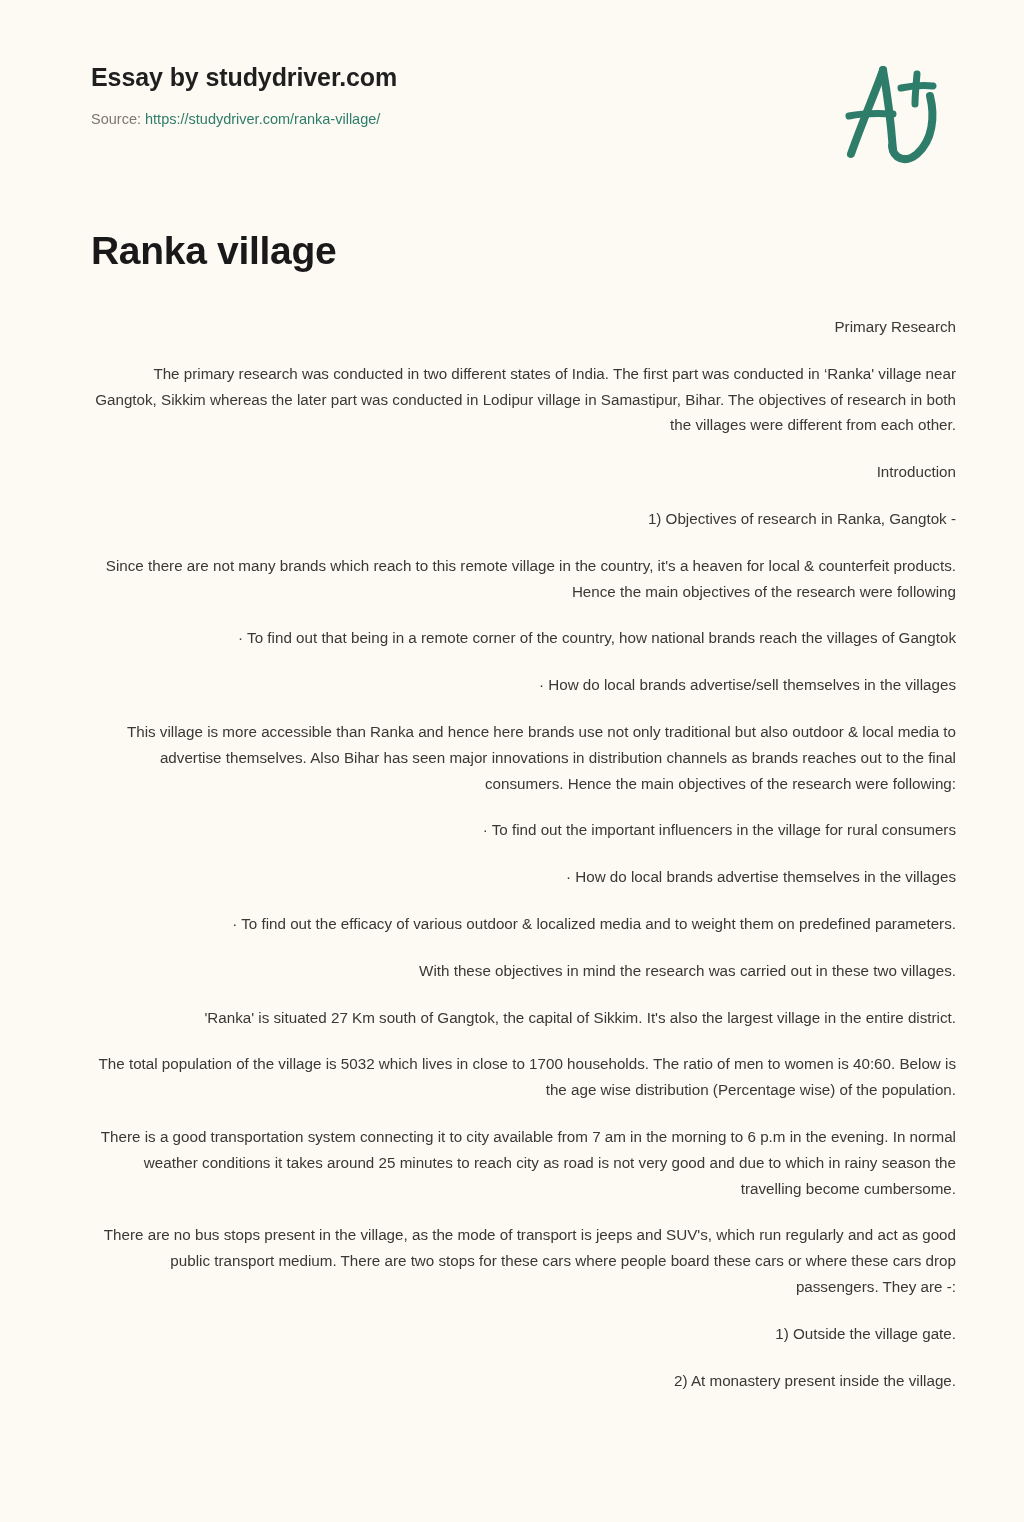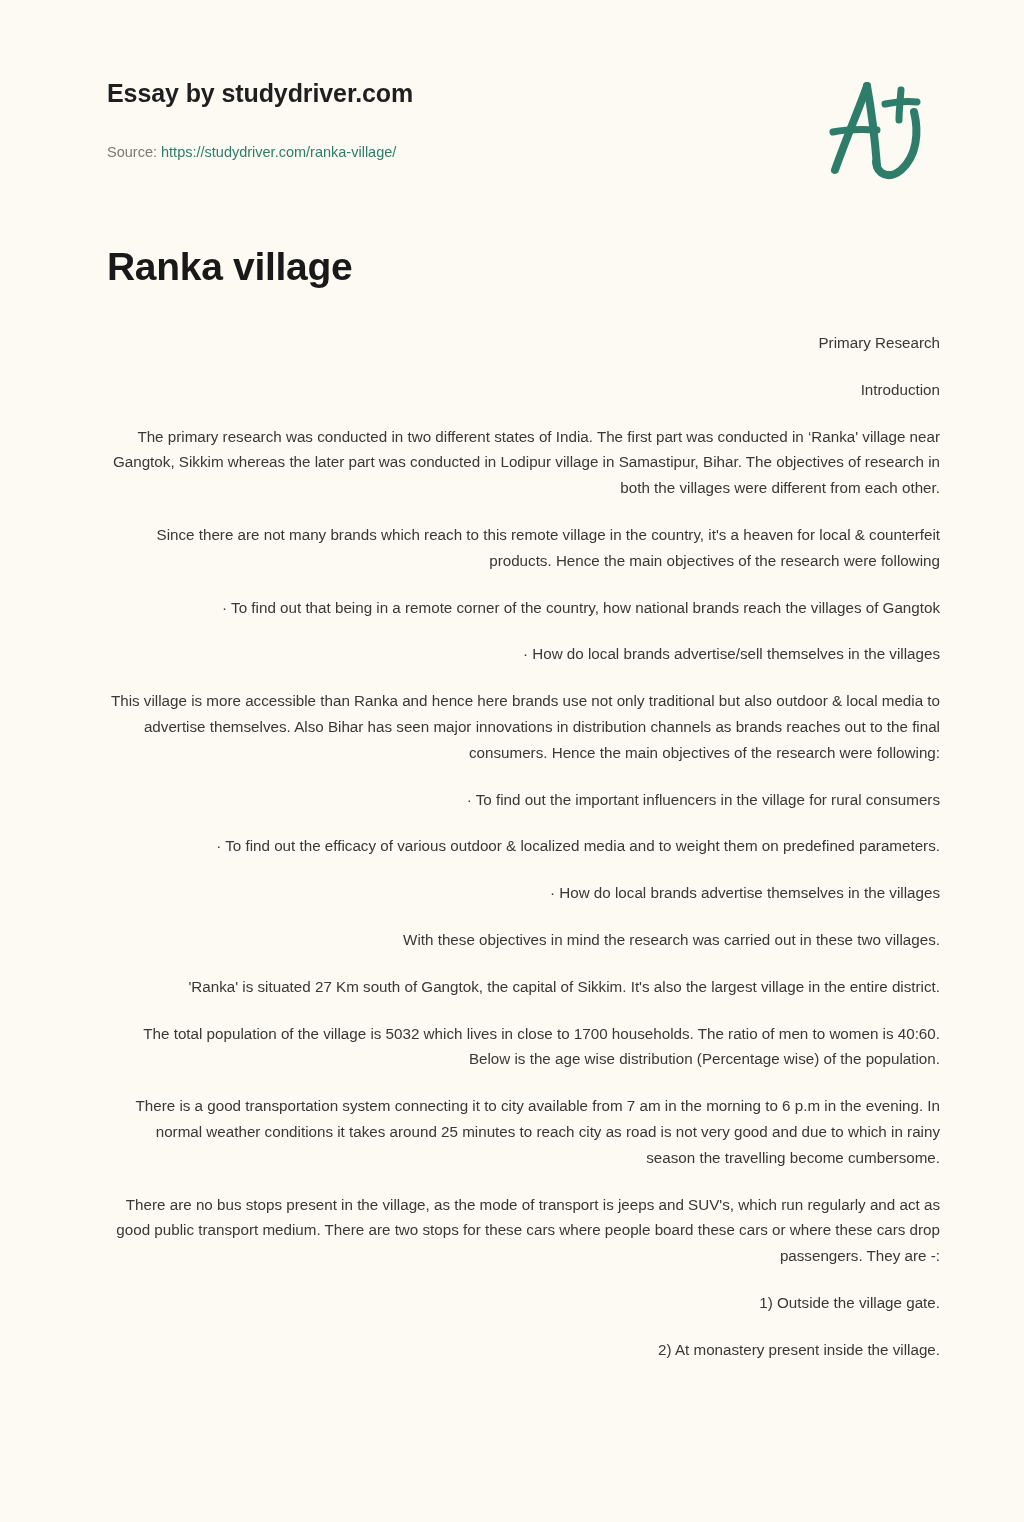--- a/index.html
+++ b/index.html
@@ -13,21 +13,21 @@
     font-family: "Liberation Sans", sans-serif;
     overflow: hidden;
     position: relative;
   }
 
   .page {
     width: 1024px;
     height: 1522px;
     position: relative;
     box-sizing: border-box;
-    padding: 16px;
+    padding: 0;
     overflow: hidden;
   }
 
   
   .header {
     position: relative;
     padding: 62px 64px 0 91px;
     height: 148px;
     box-sizing: border-box;
   }
@@ -35,21 +35,21 @@
   .brand-line {
     font-size: 25px;
     font-weight: bold;
     color: #1f1f1f;
     letter-spacing: -0.1px;
     line-height: 30px;
     margin: 0;
   }
 
   .source-line {
-    margin-top: 34px;
+    margin-top: 17px;
     font-size: 14.5px;
     line-height: 20px;
     color: #7d7872;
   }
 
   .source-label {
     color: #7d7872;
   }
 
   .source-url {
@@ -130,29 +130,30 @@
           <path d="M101 38 C106 58, 104 82, 88 96 C76 106, 64 100, 63 88" stroke-width="8"></path>
         </g>
       </svg>
     </div>
   </div>
 
   <h1 class="doc-title">Ranka village</h1>
 
   <div class="article">
     <p>Primary Research</p>
+    <p>The primary research was conducted in two different states of India. The first part was conducted in ‘Ranka' village near Gangtok, Sikkim whereas the later part was conducted in Lodipur village in Samastipur, Bihar. The objectives of research in both the villages were different from each other.</p>
     <p>Introduction</p>
-    <p>The primary research was conducted in two different states of India. The first part was conducted in ‘Ranka' village near Gangtok, Sikkim whereas the later part was conducted in Lodipur village in Samastipur, Bihar. The objectives of research in both the villages were different from each other.</p>
+    <p>1) Objectives of research in Ranka, Gangtok -</p>
     <p>Since there are not many brands which reach to this remote village in the country, it's a heaven for local &amp; counterfeit products. Hence the main objectives of the research were following</p>
     <p class="bullet">· To find out that being in a remote corner of the country, how national brands reach the villages of Gangtok</p>
     <p class="bullet">· How do local brands advertise/sell themselves in the villages</p>
     <p>This village is more accessible than Ranka and hence here brands use not only traditional but also outdoor &amp; local media to advertise themselves. Also Bihar has seen major innovations in distribution channels as brands reaches out to the final consumers. Hence the main objectives of the research were following:</p>
     <p class="bullet">· To find out the important influencers in the village for rural consumers</p>
+    <p class="bullet">· How do local brands advertise themselves in the villages</p>
     <p class="bullet">· To find out the efficacy of various outdoor &amp; localized media and to weight them on predefined parameters.</p>
-    <p class="bullet">· How do local brands advertise themselves in the villages</p>
     <p>With these objectives in mind the research was carried out in these two villages.</p>
     <p>'Ranka' is situated 27 Km south of Gangtok, the capital of Sikkim. It's also the largest village in the entire district.</p>
     <p>The total population of the village is 5032 which lives in close to 1700 households. The ratio of men to women is 40:60. Below is the age wise distribution (Percentage wise) of the population.</p>
     <p>There is a good transportation system connecting it to city available from 7 am in the morning to 6 p.m in the evening. In normal weather conditions it takes around 25 minutes to reach city as road is not very good and due to which in rainy season the travelling become cumbersome.</p>
     <p>There are no bus stops present in the village, as the mode of transport is jeeps and SUV's, which run regularly and act as good public transport medium. There are two stops for these cars where people board these cars or where these cars drop passengers. They are -:</p>
     <p>1) Outside the village gate.</p>
     <p>2) At monastery present inside the village.</p>
 
   </div>
 

